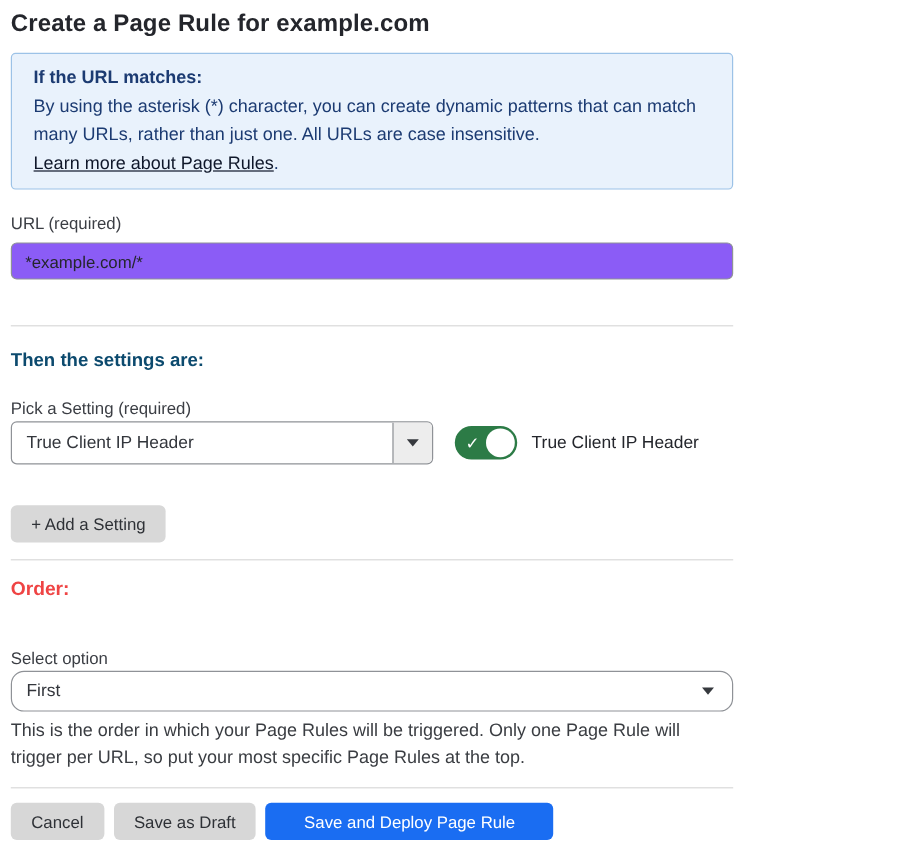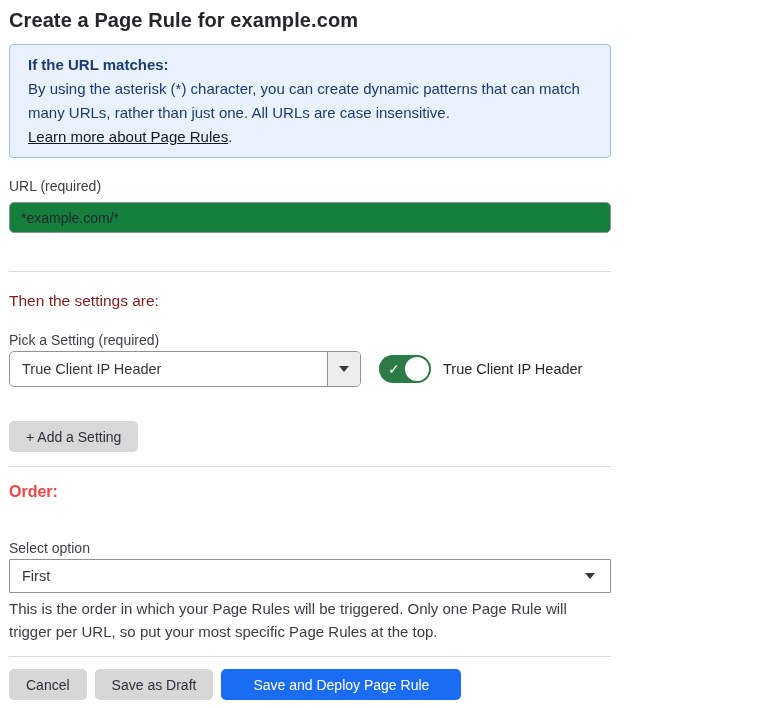--- a/index.html
+++ b/index.html
@@ -37,21 +37,21 @@
     font-size: 14px;
     line-height: 16px;
     color: #3b3e44;
     margin-bottom: 8px;
   }
 
   .url-input {
     display: block;
     width: 100%;
     height: 31px;
-    background: #15803d;
+    background: #8b5cf6;
     border: 1px solid #8f9297;
     border-radius: 5px;
     padding: 0 11px;
     font-family: "Liberation Sans", sans-serif;
     font-size: 14px;
     color: #24262c;
     margin-bottom: 38px;
     outline: none;
   }
 
@@ -59,23 +59,23 @@
     border: none;
     border-top: 1px solid #d9d9d9;
     margin: 0;
   }
   .divider.after-url { margin-bottom: 20px; }
   .divider.after-settings { margin-bottom: 15px; }
   .divider.before-footer { margin-bottom: 12px; }
 
   .section-heading {
     font-size: 15.5px;
-    font-weight: 400;
+    font-weight: 700;
     line-height: 18px;
-    color: #7f1d1d;
+    color: #0c4a6e;
     margin-bottom: 22px;
   }
   .order-heading {
     font-size: 16px;
     font-weight: 700;
     line-height: 19px;
     color: #ef4444;
     margin-bottom: 39px;
   }
 
@@ -177,21 +177,21 @@
   .order-label { margin-bottom: 3px; }
 
   .order-select {
     position: relative;
     display: flex;
     align-items: center;
     width: 100%;
     height: 34px;
     background: #ffffff;
     border: 1px solid #8f9297;
-    border-radius: 1px;
+    border-radius: 11px;
     padding: 0 12px;
     font-size: 14.5px;
     color: #33363c;
     cursor: pointer;
     margin-bottom: 4px;
   }
   .order-select .caret-small {
     position: absolute;
     right: 15px;
     top: 50%;

